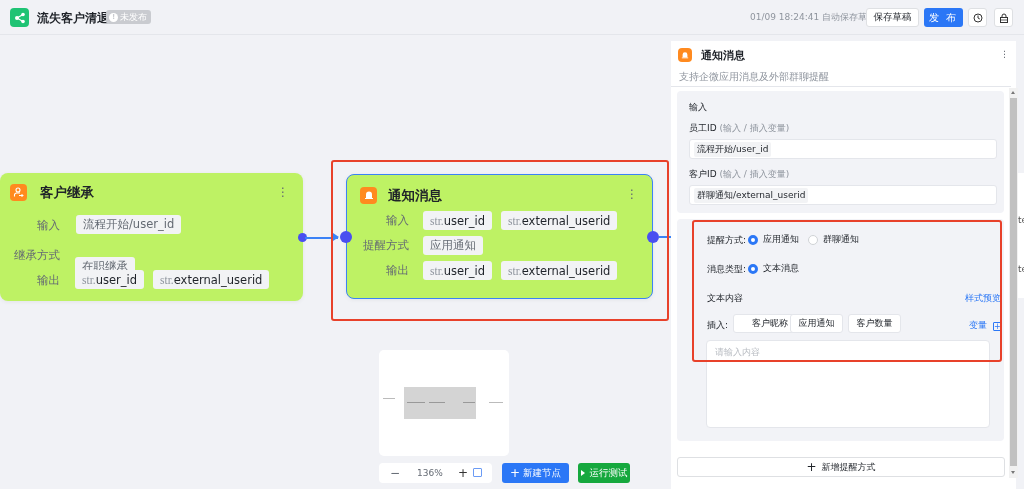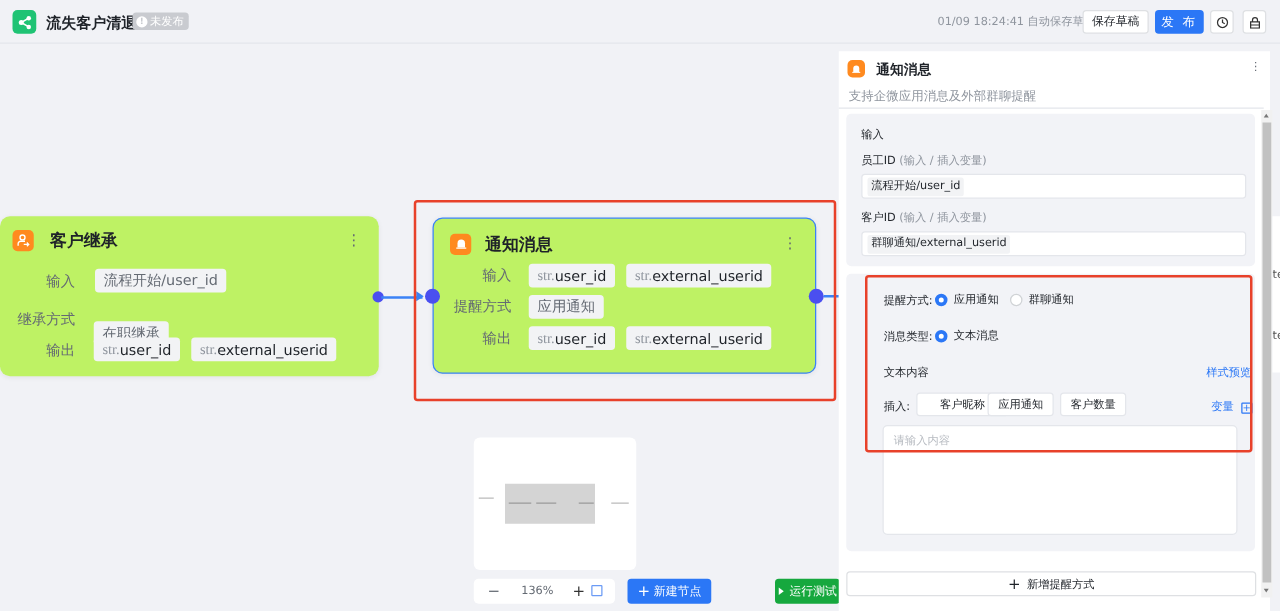--- a/index.html
+++ b/index.html
@@ -30,21 +30,21 @@
   .port { position: absolute; width: 12px; height: 12px; border-radius: 50%; background: #4a4ff0; }
   .edge { position: absolute; height: 2px; background: #3b82f6; }
   .red-box { position: absolute; border: 2px solid #e8412a; border-radius: 3px; pointer-events: none; }
 
   
   .minimap { position: absolute; left: 379px; top: 350px; width: 130px; height: 106px; background: #fff; border-radius: 5px; }
   .minimap .viewport { position: absolute; left: 25px; top: 37px; width: 72px; height: 32px; background: #d4d4d4; }
   .mini-line { position: absolute; height: 1px; background: #bbb; }
   .zoom-bar { position: absolute; left: 379px; top: 463px; width: 113px; height: 20px; background: #fff; border-radius: 4px; display:flex; align-items:center; font-size: 9px; color: #646a73; }
   .btn-new-node { position: absolute; left: 502px; top: 463px; width: 67px; height: 20px; background: #2b77f6; border-radius: 3px; color: #fff; font-size: 9.5px; display:flex; align-items:center; justify-content:center; gap: 3px; }
-  .btn-run-test { position: absolute; left: 578px; top: 463px; width: 52px; height: 20px; background: #16a83e; border-radius: 3px; color: #fff; font-size: 9.5px; display:flex; align-items:center; justify-content:center; gap: 5px; margin-left: 42px; }
+  .btn-run-test { position: absolute; left: 578px; top: 463px; width: 52px; height: 20px; background: #16a83e; border-radius: 3px; color: #fff; font-size: 9.5px; display:flex; align-items:center; justify-content:center; gap: 5px; }
 
   
   .panel { position: absolute; left: 671px; top: 41px; width: 345px; height: 448px; background: #fff; }
   .panel-head { position: absolute; left: 0; top: 0; width: 340px; height: 46px; border-bottom: 1px solid #e4e6eb; }
   .panel-icon { position: absolute; left: 7px; top: 7px; width: 14px; height: 14px; border-radius: 4px; background: #ff8a1f; display:flex; align-items:center; justify-content:center; }
   .panel-title { position: absolute; left: 30px; top: 7px; font-size: 11px; font-weight: bold; }
   .panel-more { position: absolute; left: 329px; top: 8px; font-size: 9px; color: #646a73; }
   .panel-desc { position: absolute; left: 8px; top: 29px; font-size: 10px; color: #8f959e; }
   .section { position: absolute; background: #f2f3f7; border-radius: 4px; }
   .lbl { position: absolute; font-size: 9px; color: #1f2329; white-space: nowrap; }

